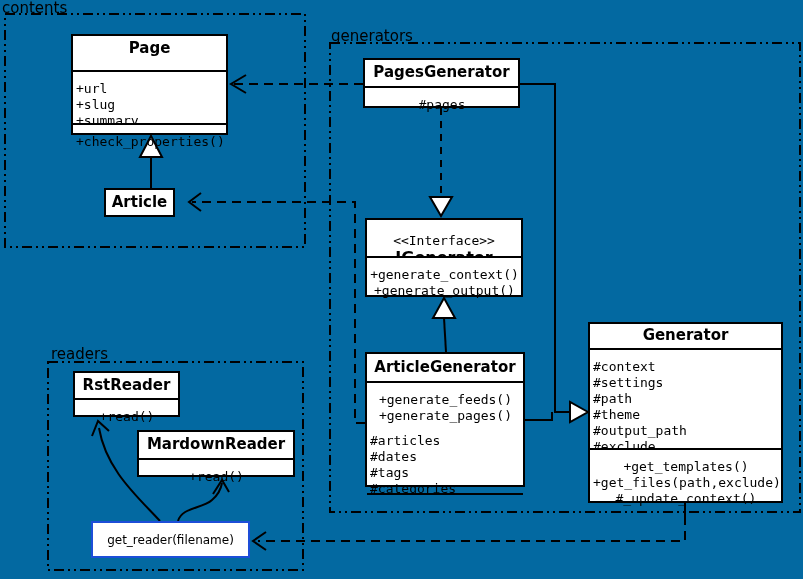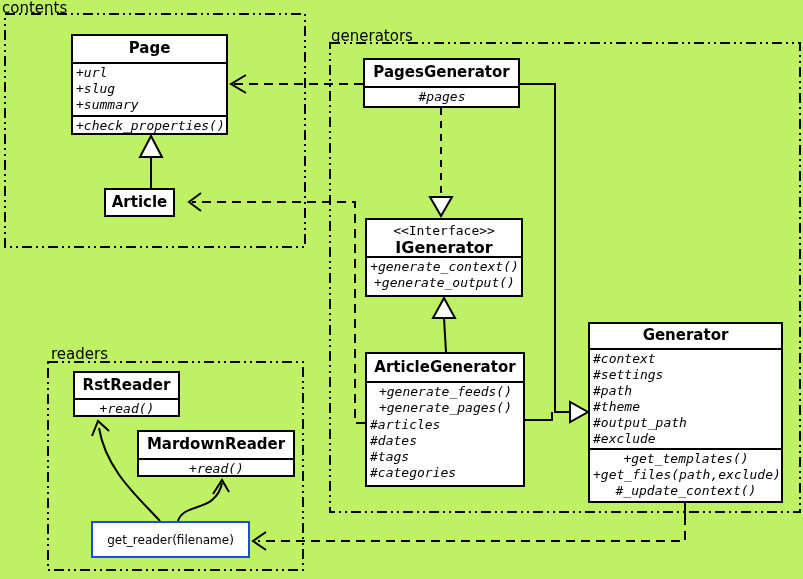--- a/index.html
+++ b/index.html
@@ -1,43 +1,43 @@
 <!DOCTYPE html>
 <html><head>
 <meta charset="utf-8">
 <style>
   html,body{margin:0;padding:0;background:#fff;}
   #canvas{
-    position:relative;width:803px;height:579px;background:#bef264;overflow:hidden;
+    position:relative;width:803px;height:579px;background:#0369a1;overflow:hidden;
     font-family:"DejaVu Sans",sans-serif;color:#000;
   }
   #connector-layer{position:absolute;left:0;top:0;width:803px;height:579px;}
   .pkg-label{
     position:absolute;font-size:15px;line-height:16px;color:#000;
     font-family:"DejaVu Sans",sans-serif;
   }
   .uml-class{
     position:absolute;box-sizing:border-box;border:2px solid #000;background:#fff;
   }
   .uml-title{
     box-sizing:border-box;border-bottom:2px solid #000;text-align:center;
     font-weight:bold;font-size:15px;overflow:hidden;white-space:nowrap;
   }
   .uml-title.only{border-bottom:none;}
   .uml-section{
-    box-sizing:border-box;border-bottom:2px solid #000;padding:1px 2px 0 3px;overflow:hidden;font-style:italic;
+    box-sizing:border-box;border-bottom:2px solid #000;padding:9px 2px 0 3px;overflow:hidden;
   }
   .uml-section.last{border-bottom:none;text-align:center;}
   .uml-member{
     font-family:"DejaVu Sans Mono",monospace;font-size:13px;line-height:16px;
     white-space:nowrap;overflow:hidden;
   }
   .stereotype{
     font-family:"DejaVu Sans Mono",monospace;font-size:13px;line-height:15px;
-    font-weight:normal;text-align:center;padding-top:3px;
+    font-weight:normal;text-align:center;padding-top:13px;
   }
   .igen-name{font-weight:bold;font-size:16px;line-height:19px;text-align:center;}
   .plain-box{
     position:absolute;box-sizing:border-box;border:2px solid #1d4ed8;background:#fff;
     display:flex;align-items:center;justify-content:center;
     font-size:12px;white-space:nowrap;
   }
 </style>
 </head>
 <body>
@@ -78,21 +78,21 @@
 
     <path d="M178,521 C182,507 202,509 212,500 C219,494 221,489 222,483" fill="none" stroke="#000" stroke-width="2"></path>
     <polyline points="213,494 222,480 229,492" fill="none" stroke="#000" stroke-width="2"></polyline>
   </svg>
 
   <div class="pkg-label" style="left:2px;top:0px">contents</div>
   <div class="pkg-label" style="left:331px;top:28px">generators</div>
   <div class="pkg-label" style="left:51px;top:346px">readers</div>
 
   <div class="uml-class" style="left:71px;top:34px;width:157px;height:101px">
-    <div class="uml-title" style="height:28px;line-height:25px">Page</div>
+    <div class="uml-title" style="height:36px;line-height:25px">Page</div>
     <div class="uml-section" style="height:53px">
       <div class="uml-member">+url</div>
       <div class="uml-member">+slug</div>
       <div class="uml-member">+summary</div>
     </div>
     <div class="uml-section last">
       <div class="uml-member">+check_properties()</div>
     </div>
   </div>
 

